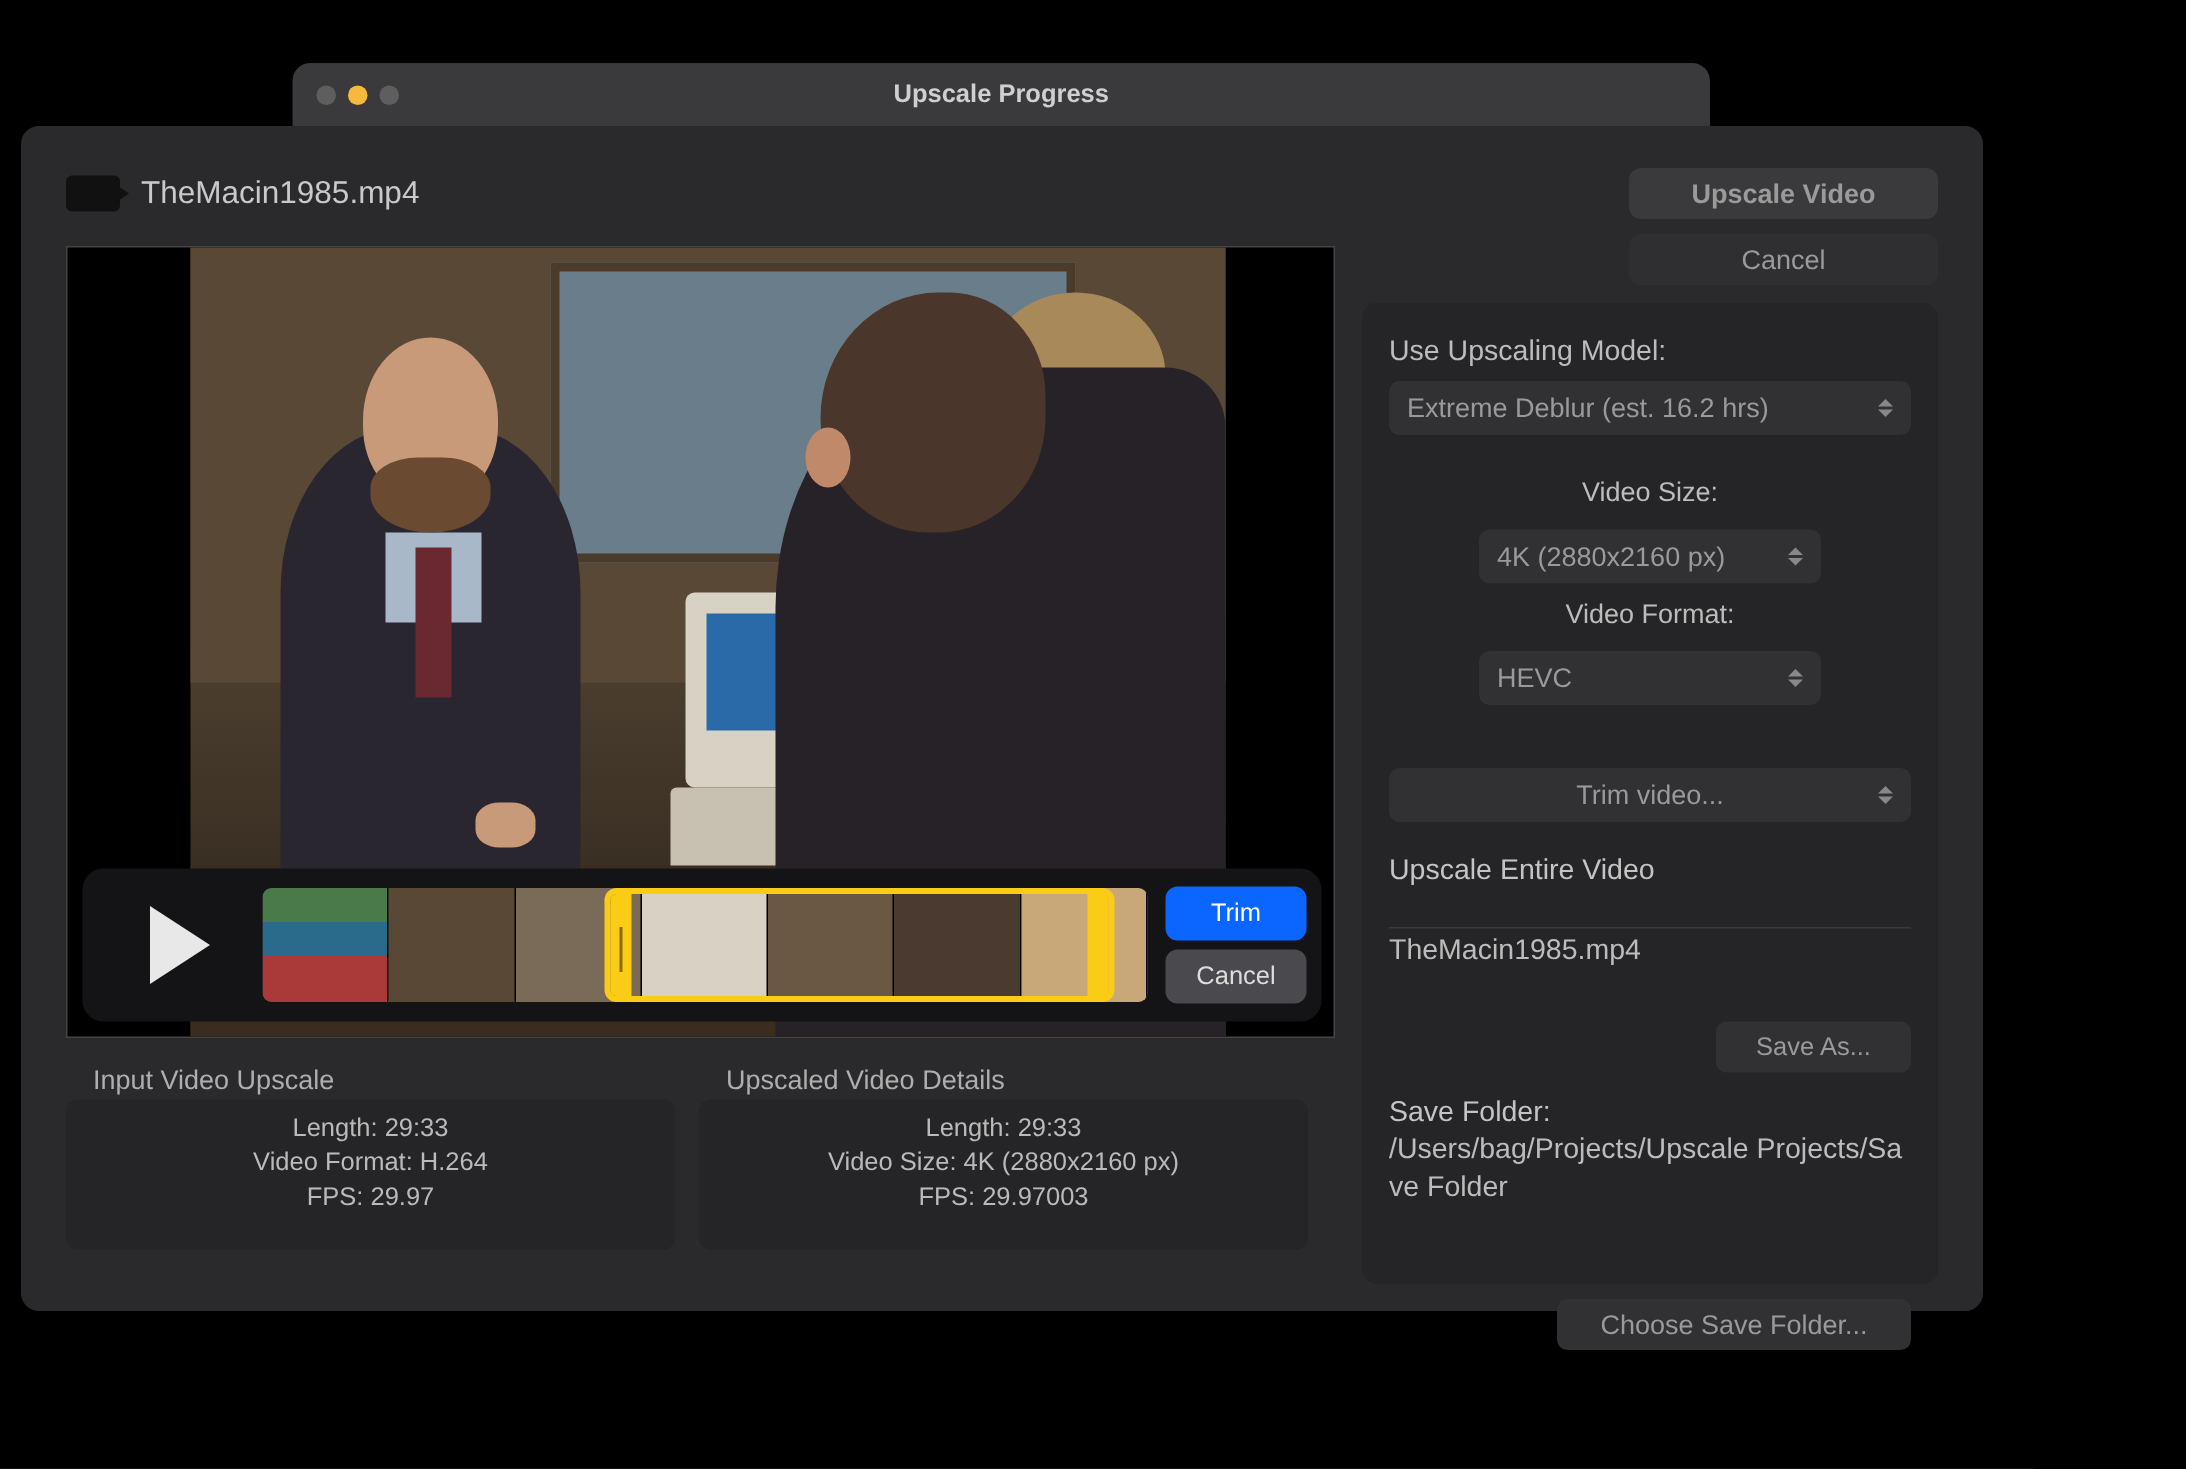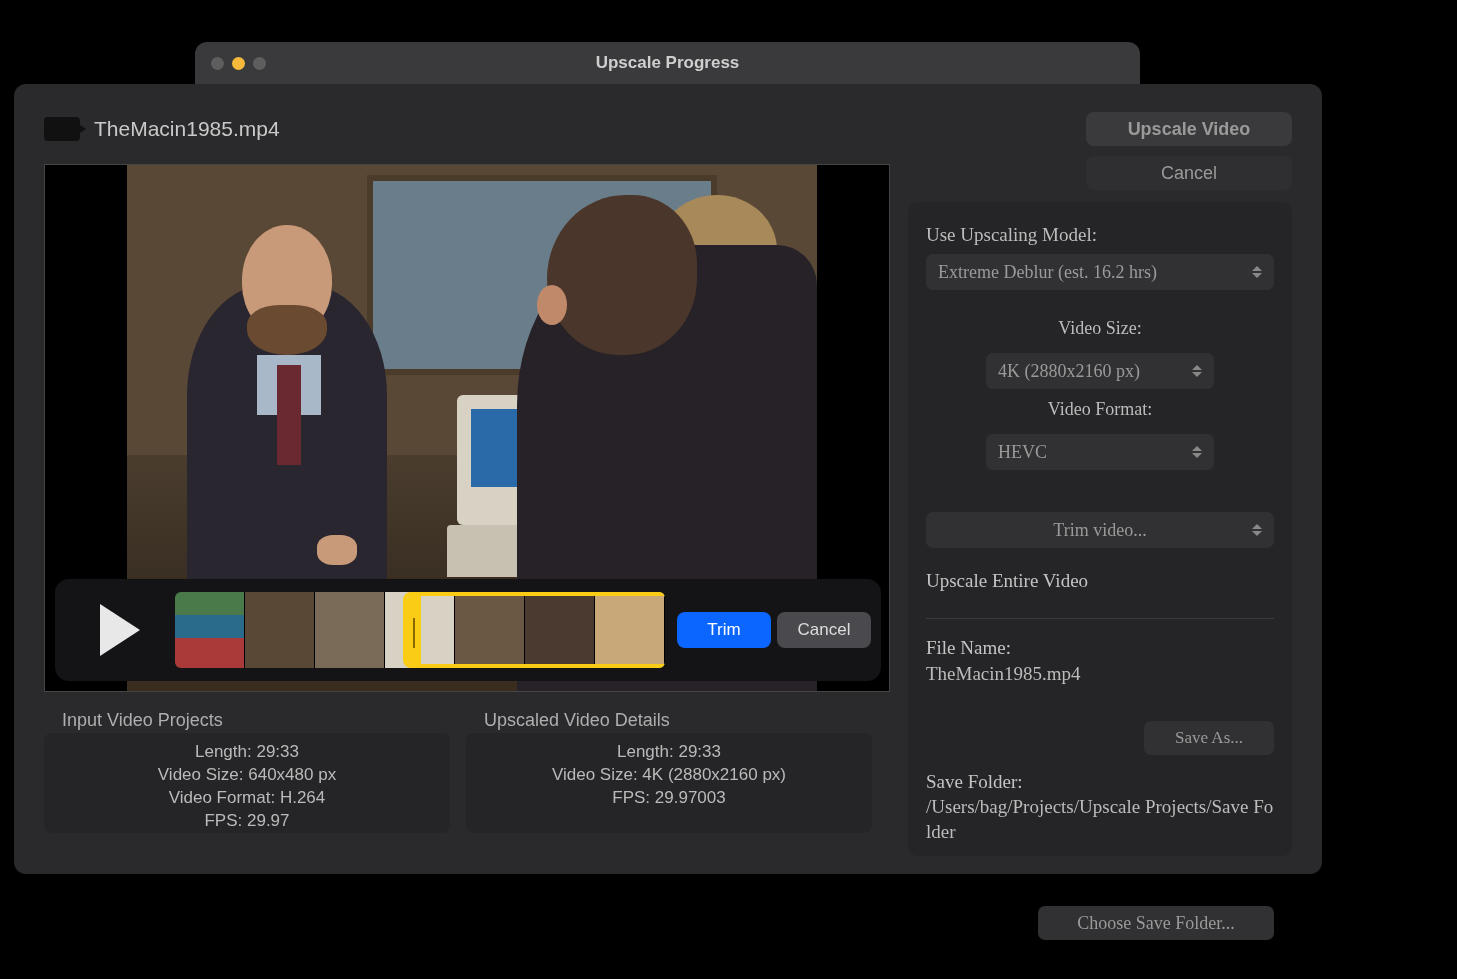--- a/index.html
+++ b/index.html
@@ -88,35 +88,35 @@
       position:absolute; left:228px; top:0; width:340px; height:76px;
       border:4px solid #facc15; border-radius:8px; box-sizing:border-box;
     }
     .trim-select::before, .trim-select::after {
       content:""; position:absolute; top:0; width:14px; height:100%; background:#facc15;
     }
     .trim-select::before{left:0;border-radius:4px 0 0 4px;}
     .trim-select::after{right:0;border-radius:0 4px 4px 0;}
     .grip{position:absolute;top:22px;width:2px;height:30px;background:#8a6a00;}
     .trim-select .gl{left:6px;} .trim-select .gr{right:6px;}
-    .trim-btns { display:flex; flex-direction:row; gap:6px; margin-left:12px;}
+    .trim-btns { display:flex; flex-direction:column; gap:6px; margin-left:12px;}
     .pill-btn { height:36px; width:94px; border-radius:8px; font-size:17px; font-weight:500; display:flex; align-items:center; justify-content:center;}
     .pill-blue { background:#0a66ff; color:#fff;}
     .pill-grey { background:#4a4a4e; color:#ddd;}
 
     .details-row { display:flex; gap:16px; margin-top:8px;}
     .details-box { width:406px;}
     .details-title { font-size:18px; color:#aeaeae; margin:10px 0 2px 18px;}
     .details-body { background:#252527; border-radius:8px; height:100px; padding:8px; text-align:center; font-size:17px; line-height:1.35; color:#bababa;}
 
     .right-header { display:flex; flex-direction:column; align-items:flex-end; gap:10px;}
     .big-btn { width:206px; height:34px; border-radius:8px; display:flex; align-items:center; justify-content:center; font-size:18px;}
     .big-btn.primary { background:#3a3a3c; color:#9a9a9a; font-weight:600;}
     .big-btn.ghost { background:#2f2f31; color:#9a9a9a;}
-    .settings-card { background:#252527; border-radius:10px; margin-top:12px; padding:22px 18px; height:654px;font-family:Liberation Serif, serif;}
+    .settings-card { background:#252527; border-radius:10px; margin-top:12px; padding:22px 18px; height:654px;}
     .lbl { font-size:19px; color:#bcbcbc;}
     .select { height:36px; background:#313133; border-radius:7px; display:flex; align-items:center; justify-content:space-between; padding:0 12px; color:#9a9a9a; font-size:18px;}
     .chev { display:flex; flex-direction:column; gap:2px;}
     .chev::before,.chev::after{content:"";width:0;height:0;border-left:5px solid transparent;border-right:5px solid transparent;}
     .chev::before{border-bottom:5px solid #888;} .chev::after{border-top:5px solid #888;}
     .form-row { display:flex; align-items:center; justify-content:flex-end; gap:14px; margin-top:10px;flex-direction:column;}
     .form-row .lbl2{font-size:18px;color:#bcbcbc;}
     .form-row .select{width:228px;}
     .wide-btn { height:36px; width:100%; background:#313133; border-radius:7px; display:flex;align-items:center;justify-content:center;color:#9a9a9a;font-size:18px;margin-top:42px; position:relative;}
     .wide-btn .chev{position:absolute;right:12px;}
@@ -187,24 +187,23 @@
         </div>
         <div class="trim-btns">
           <div class="pill-btn pill-blue">Trim</div>
           <div class="pill-btn pill-grey">Cancel</div>
         </div>
       </div>
     </div>
 
     <div class="details-row">
       <div class="details-box">
-        <div class="details-title">Input Video Projects</div>
+        <div class="details-title">Input Video Upscale</div>
         <div class="details-body">
           <div>Length: 29:33</div>
-          <div>Video Size: 640x480 px</div>
           <div>Video Format: H.264</div>
           <div>FPS: 29.97</div>
         </div>
       </div>
       <div class="details-box">
         <div class="details-title">Upscaled Video Details</div>
         <div class="details-body">
           <div>Length: 29:33</div>
           <div>Video Size: 4K (2880x2160 px)</div>
           <div>FPS: 29.97003</div>
@@ -242,21 +241,20 @@
       </div>
 
       <div class="wide-btn">
         <span>Trim video...</span>
         <span class="chev"></span>
       </div>
 
       <div class="sec-title">Upscale Entire Video</div>
       <div class="divider"></div>
 
-      <div class="filename-lbl">File Name:</div>
       <div class="filename-val">TheMacin1985.mp4</div>
       <div class="save-as">Save As...</div>
 
       <div class="folder-lbl">Save Folder:</div>
       <div class="folder-val">/Users/bag/Projects/Upscale Projects/Save Folder</div>
       <div class="choose-folder">Choose Save Folder...</div>
     </div>
   </div>
 </div>
 

